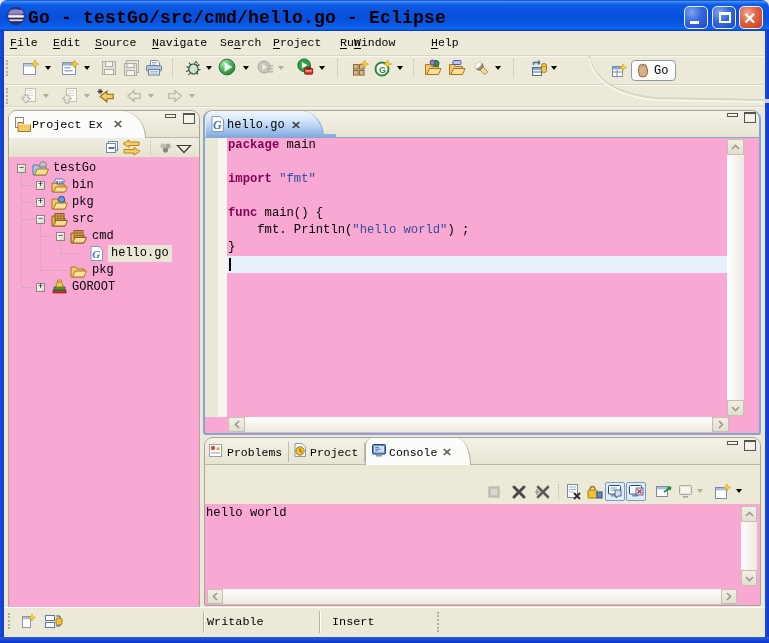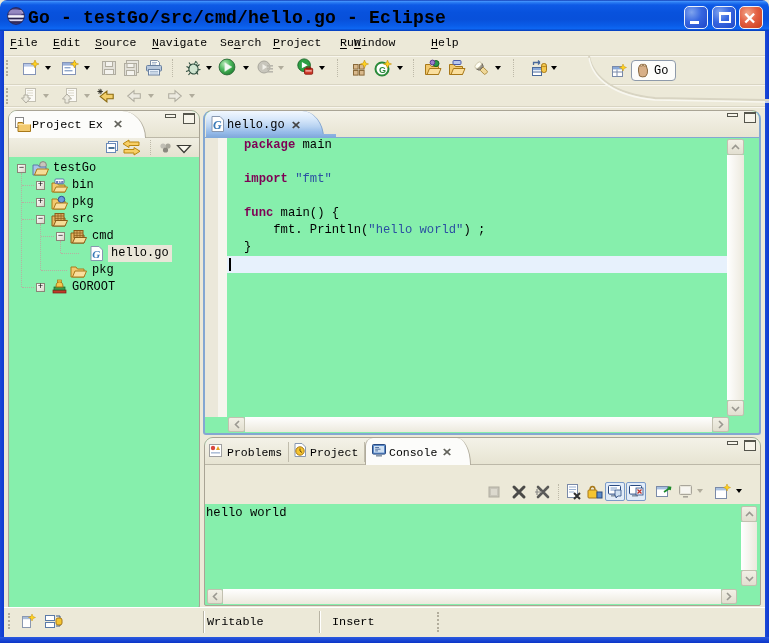--- a/index.html
+++ b/index.html
@@ -31,21 +31,21 @@
 
 
 .tb-sep-h { left:4px; width:761px; height:2px; border-top:1px solid #d9d5c3; border-bottom:1px solid #f8f6ee; }
 .grip { width:3px; height:16px; border-left:2px dotted #b2ad9c; }
 .tsep { width:2px; height:18px; border-left:1px dotted #bdb9a8; }
 .dd { width:0; height:0; border-left:3px solid transparent; border-right:3px solid transparent; border-top:4px solid #000; }
 .dd.gray { border-top-color:#b0ac9c; }
 .icon { width:18px; height:18px; }
 
 
-.panel { background:#86efac; }
+.panel { background:#f9a8d4; }
 #pleft  { left:8px;   top:110px; width:192px; height:498px; border:1px solid #a9a495; border-radius:9px 9px 2px 2px; }
 #pedit  { left:203px; top:110px; width:558px; height:325px; border:2px solid #84a7d2; border-top:1px solid #a9a495; border-radius:9px 9px 3px 3px; }
 #pedit .phdr { border-bottom:1px solid #84a7d2; height:27px; }
 #pbot   { left:204px; top:437px; width:557px; height:169px; border:1px solid #a9a495; border-radius:9px 9px 2px 2px; }
 .phdr { position:absolute; left:0; top:0; right:0; height:27px; background:linear-gradient(180deg,#f4f2e8,#e7e4d2); border-radius:8px 8px 0 0; border-bottom:1px solid #bcb8a8; }
 .vtab { position:absolute; left:0; top:0; height:27px; background:#fcfcfa; border-right:1px solid #b0ab9b; border-radius:8px 14px 0 0 / 8px 27px 0 0; }
 .pmin { position:absolute; width:11px; height:4px; border:1px solid #55554c; background:#f6f4ea; }
 .pmax { position:absolute; width:12px; height:11px; border:1px solid #55554c; border-top:2.5px solid #55554c; background:#f6f4ea; }
 .txt { position:absolute; font-size:11.5px; color:#000; white-space:pre; }
 .xclose { position:absolute; font-size:12px; color:#63635c; font-family:"Liberation Sans",sans-serif; font-weight:bold; transform:scaleY(.92); }
@@ -56,21 +56,21 @@
 .track-v { position:absolute; background:linear-gradient(90deg,#ffffff,#ece9dd); }
 .track-h { position:absolute; background:linear-gradient(180deg,#ffffff,#ece9dd); }
 
 
 .trow { position:absolute; height:17px; font-size:12px; line-height:17px; white-space:pre; }
 .expander { position:absolute; width:9px; height:9px; background:linear-gradient(135deg,#fff,#d8d5c8); border:1px solid #8a8678; font-size:9px; line-height:7px; text-align:center; color:#000; }
 .tline { position:absolute; border-left:1px dotted #b5b1a1; width:1px; }
 .hstub { position:absolute; border-top:1px dotted #b5b1a1; height:1px; }
 
 
-.cl { position:absolute; left:23px; height:17px; line-height:17px; font-size:12.2px; white-space:pre;padding-left:16px; }
+.cl { position:absolute; left:23px; height:17px; line-height:17px; font-size:12.2px; white-space:pre; }
 .kw { color:#7f0055; font-weight:bold; }
 .str { color:#2b4fa2; }
 </style>
 </head>
 <body>
 
 <div class="abs" id="titlebar"></div>
 <svg class="abs" id="title-ico" width="18" height="18" viewBox="0 0 18 18">
   <defs>
     <clipPath id="ic">

